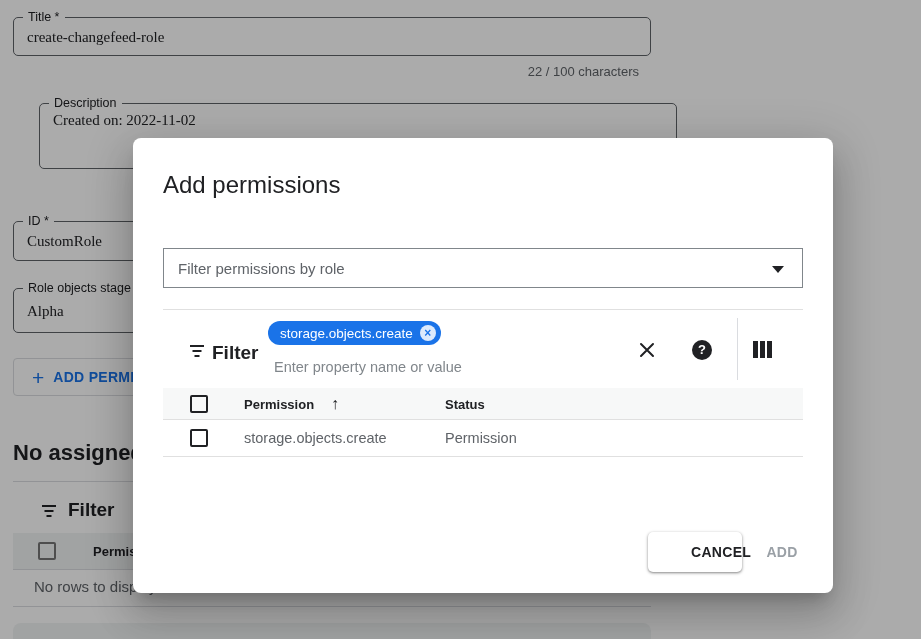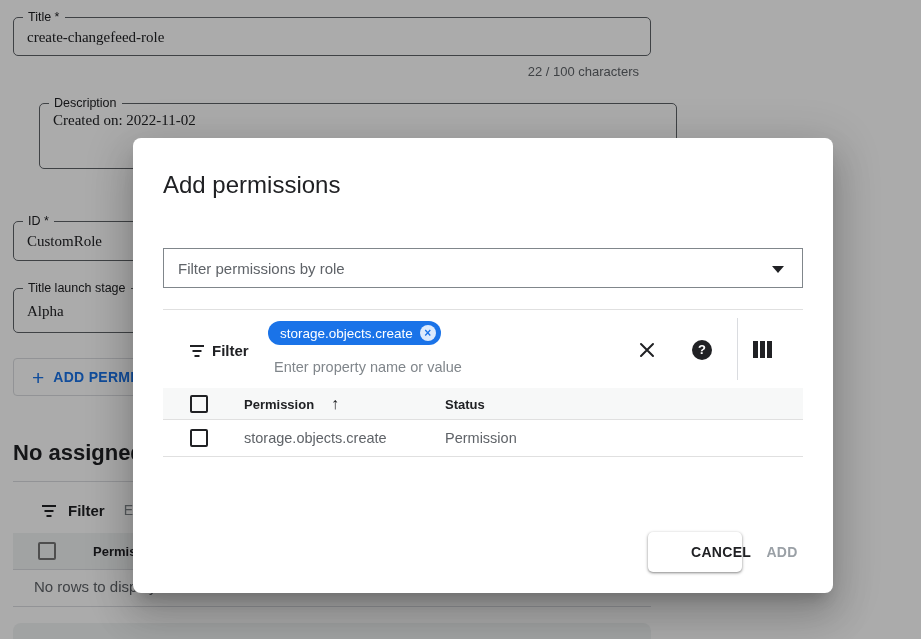--- a/index.html
+++ b/index.html
@@ -20,21 +20,21 @@
              padding-right:12px; font-size:13px; color:#5f6368; }
   .btn-addperm { position:absolute; left:13px; top:358px; height:38px; width:210px;
                  border:1px solid #dadce0; border-radius:4px; background:#fff;
                  display:flex; align-items:center; padding-left:18px; gap:9px; cursor:pointer; }
   .btn-addperm .plus { color:#1a73e8; font-size:21px; font-weight:400; line-height:21px; }
   .btn-addperm .lbl { color:#1a73e8; font-size:14px; font-weight:700; letter-spacing:.3px; white-space:nowrap; }
   .h-noassigned { position:absolute; left:13px; top:440px; font-size:22px; font-weight:700;
                   color:#202124; white-space:nowrap; }
   .hr { position:absolute; left:13px; width:638px; height:1px; background:#dadce0; }
   .bg-filterrow { position:absolute; left:40px; top:499px; height:22px; display:flex; align-items:center; }
-  .filter-label { font-size:15px; font-weight:700; color:#202124; margin-left:10px; }
+  .filter-label { font-size:19px; font-weight:700; color:#202124; margin-left:10px; }
   .bg-filter-input { border:none; outline:none; background:transparent; margin-left:19px;
                      font-size:14px; color:#5f6368; width:320px; font-family:inherit; }
   input::placeholder { color:#80868b; opacity:1; }
   .bg-thead { position:absolute; left:13px; top:533px; width:638px; height:37px;
               background:#f1f3f4; border-bottom:1px solid #dadce0; }
   .cb { width:18px; height:18px; border:2px solid #202124; border-radius:2px; background:transparent; }
   .cb.gray { border-color:#757575; }
   .bg-thead .cb { position:absolute; left:25px; top:9px; }
   .bg-thead .th { position:absolute; left:80px; top:11px; font-size:13px; font-weight:700; color:#202124; white-space:nowrap; }
   .bg-norows { position:absolute; left:34px; top:578px; font-size:15px; color:#5f6368; white-space:nowrap; }
@@ -121,21 +121,21 @@
       <span class="flabel">Description</span>
       <input class="fvalue top" value="Created on: 2022-11-02" style="">
     </div>
 
     <div class="field" style="left:13px;top:221px;width:638px;height:40px;">
       <span class="flabel">ID *</span>
       <input class="fvalue" value="CustomRole" style="">
     </div>
 
     <div class="field" style="left:13px;top:288px;width:638px;height:45px;">
-      <span class="flabel">Title launch stage</span>
+      <span class="flabel">Role objects stage</span>
       <span class="fvalue">Alpha</span>
     </div>
 
     <div class="btn-addperm">
       <span class="plus">+</span>
       <span class="lbl">ADD PERMISSIONS</span>
     </div>
 
     <div class="h-noassigned">No assigned permissions</div>
     <div class="hr" style="top:481px;"></div>

